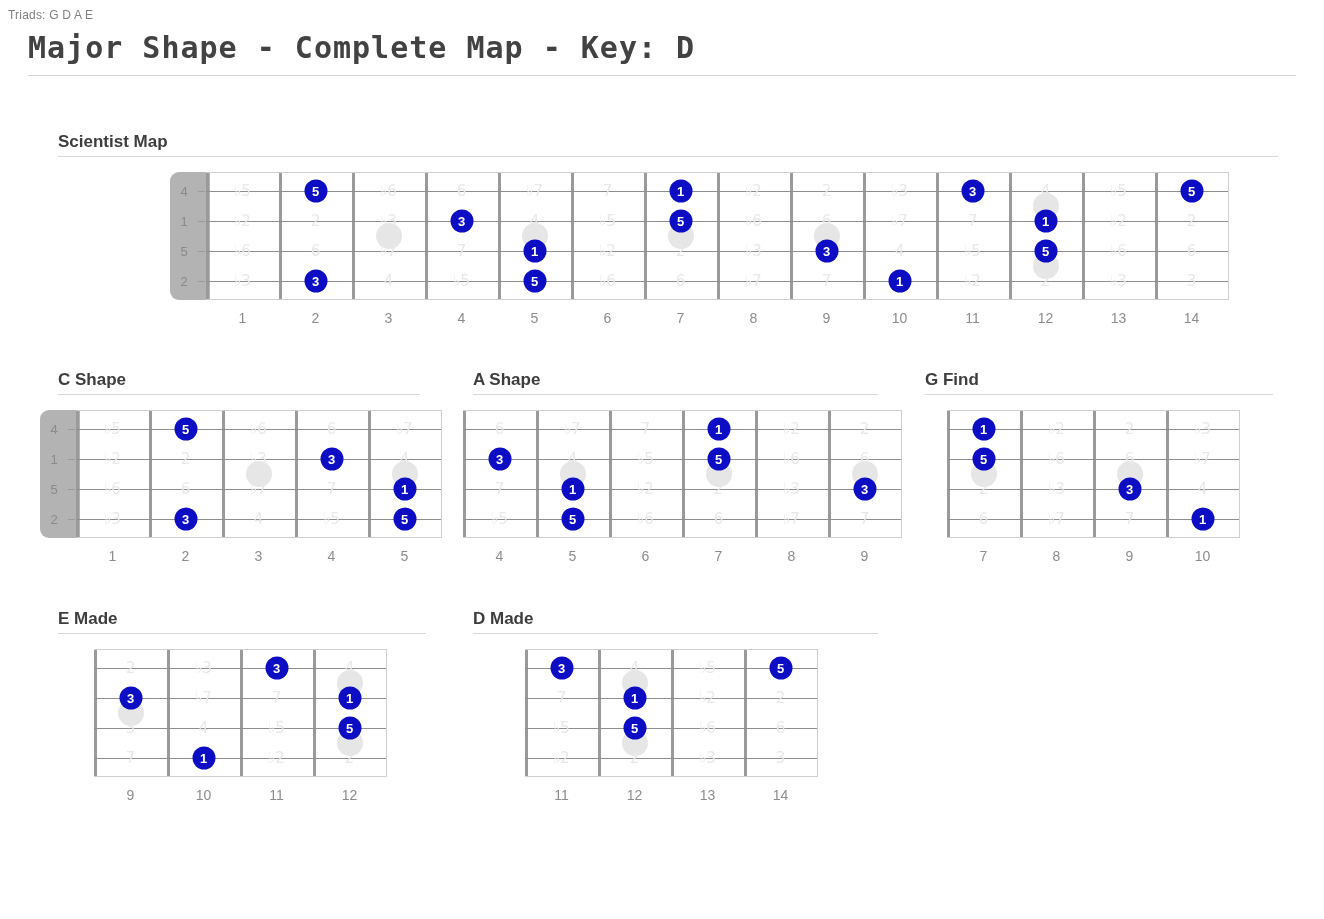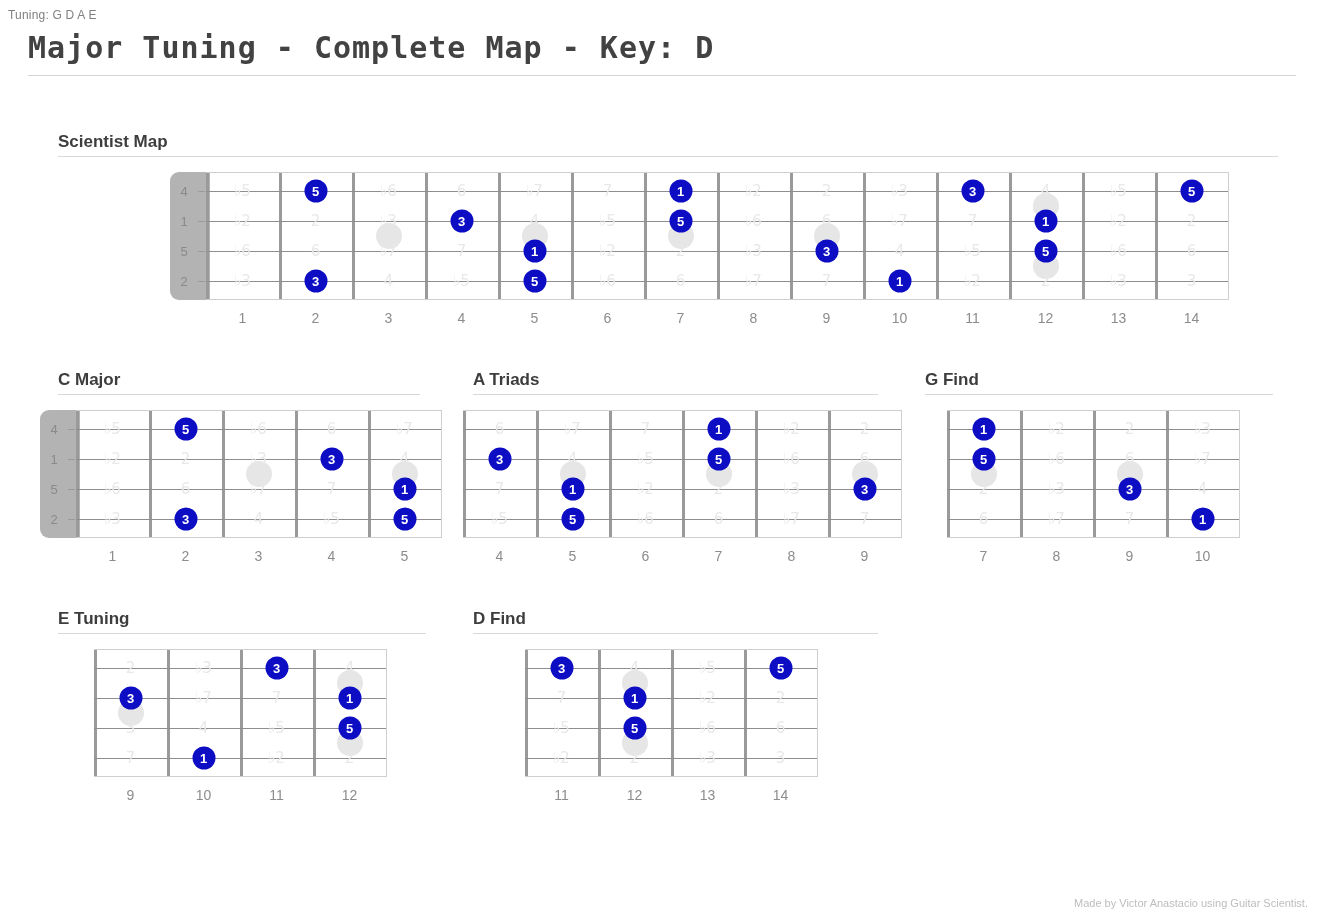--- a/index.html
+++ b/index.html
@@ -71,22 +71,22 @@
   }
   .footer{
     position:absolute;right:16px;bottom:8px;
     text-align:right;font-size:11px;color:#bdbdbd;
     line-height:15px;
   }
 </style>
 </head>
 <body>
 
-<div class="tuning">Tuning: G D A E</div>
-<div class="title">Major Tuning - Complete Map - Key: D</div>
+<div class="tuning">Triads: G D A E</div>
+<div class="title">Major Shape - Complete Map - Key: D</div>
 <div class="title-rule"></div>
 
 <div id="boards">
     <div class="section" style="left: 58px; top: 132px;">
       <div class="section-title">Scientist Map</div>
       <div class="section-rule" style="width: 1220px;"></div>
       <div class="fb" style="position: absolute; left: 112px; top: 40px; width: 1058px; height: 162px;">
         <div class="fb-body" style="left: 36px; top: 0px; width: 1022px; height: 128px;"></div>
         <div class="nut" style="left: 0px; top: 0px; width: 40px; height: 128px;"></div>
         <div class="fretline" style="left: 36px; top: 0px; width: 3px; height: 128px;"></div>
@@ -190,21 +190,21 @@
         <div class="fretnum" style="left: 583.5px; top: 138px;">8</div>
         <div class="fretnum" style="left: 656.5px; top: 138px;">9</div>
         <div class="fretnum" style="left: 729.5px; top: 138px;">10</div>
         <div class="fretnum" style="left: 802.5px; top: 138px;">11</div>
         <div class="fretnum" style="left: 875.5px; top: 138px;">12</div>
         <div class="fretnum" style="left: 948.5px; top: 138px;">13</div>
         <div class="fretnum" style="left: 1021.5px; top: 138px;">14</div>
       </div>
     </div>
     <div class="section" style="left: 58px; top: 370px;">
-      <div class="section-title">C Major</div>
+      <div class="section-title">C Shape</div>
       <div class="section-rule" style="width: 362px;"></div>
       <div class="fb" style="position: absolute; left: -18px; top: 40px; width: 401px; height: 162px;">
         <div class="fb-body" style="left: 36px; top: 0px; width: 365px; height: 128px;"></div>
         <div class="nut" style="left: 0px; top: 0px; width: 40px; height: 128px;"></div>
         <div class="fretline" style="left: 36px; top: 0px; width: 3px; height: 128px;"></div>
         <div class="fretline" style="left: 109px; top: 0px; width: 3px; height: 128px;"></div>
         <div class="fretline" style="left: 182px; top: 0px; width: 3px; height: 128px;"></div>
         <div class="fretline" style="left: 255px; top: 0px; width: 3px; height: 128px;"></div>
         <div class="fretline" style="left: 328px; top: 0px; width: 3px; height: 128px;"></div>
         <div class="fretline edge" style="left: 401px; top: 0px; width: 1px; height: 128px;"></div>
@@ -245,21 +245,21 @@
         <div class="dot" style="left: 145.5px; top: 109px; width: 21px; height: 21px;">3</div>
         <div class="dot" style="left: 364.5px; top: 109px; width: 21px; height: 21px;">5</div>
         <div class="fretnum" style="left: 72.5px; top: 138px;">1</div>
         <div class="fretnum" style="left: 145.5px; top: 138px;">2</div>
         <div class="fretnum" style="left: 218.5px; top: 138px;">3</div>
         <div class="fretnum" style="left: 291.5px; top: 138px;">4</div>
         <div class="fretnum" style="left: 364.5px; top: 138px;">5</div>
       </div>
     </div>
     <div class="section" style="left: 473px; top: 370px;">
-      <div class="section-title">A Triads</div>
+      <div class="section-title">A Shape</div>
       <div class="section-rule" style="width: 405px;"></div>
       <div class="fb" style="position: absolute; left: -10px; top: 40px; width: 438px; height: 162px;">
         <div class="fb-body" style="left: 0px; top: 0px; width: 438px; height: 128px;"></div>
         <div class="fretline" style="left: 0px; top: 0px; width: 3px; height: 128px;"></div>
         <div class="fretline" style="left: 73px; top: 0px; width: 3px; height: 128px;"></div>
         <div class="fretline" style="left: 146px; top: 0px; width: 3px; height: 128px;"></div>
         <div class="fretline" style="left: 219px; top: 0px; width: 3px; height: 128px;"></div>
         <div class="fretline" style="left: 292px; top: 0px; width: 3px; height: 128px;"></div>
         <div class="fretline" style="left: 365px; top: 0px; width: 3px; height: 128px;"></div>
         <div class="fretline edge" style="left: 438px; top: 0px; width: 1px; height: 128px;"></div>
@@ -338,21 +338,21 @@
         <div class="dot" style="left: 36.5px; top: 49px; width: 21px; height: 21px;">5</div>
         <div class="dot" style="left: 182.5px; top: 79px; width: 21px; height: 21px;">3</div>
         <div class="dot" style="left: 255.5px; top: 109px; width: 21px; height: 21px;">1</div>
         <div class="fretnum" style="left: 36.5px; top: 138px;">7</div>
         <div class="fretnum" style="left: 109.5px; top: 138px;">8</div>
         <div class="fretnum" style="left: 182.5px; top: 138px;">9</div>
         <div class="fretnum" style="left: 255.5px; top: 138px;">10</div>
       </div>
     </div>
     <div class="section" style="left: 58px; top: 609px;">
-      <div class="section-title">E Tuning</div>
+      <div class="section-title">E Made</div>
       <div class="section-rule" style="width: 368px;"></div>
       <div class="fb" style="position: absolute; left: 36px; top: 40px; width: 292px; height: 162px;">
         <div class="fb-body" style="left: 0px; top: 0px; width: 292px; height: 128px;"></div>
         <div class="fretline" style="left: 0px; top: 0px; width: 3px; height: 128px;"></div>
         <div class="fretline" style="left: 73px; top: 0px; width: 3px; height: 128px;"></div>
         <div class="fretline" style="left: 146px; top: 0px; width: 3px; height: 128px;"></div>
         <div class="fretline" style="left: 219px; top: 0px; width: 3px; height: 128px;"></div>
         <div class="fretline edge" style="left: 292px; top: 0px; width: 1px; height: 128px;"></div>
         <div class="fretline edge" style="left: 0px; top: 0px; width: 292px; height: 1px;"></div>
         <div class="fretline edge" style="left: 0px; top: 127px; width: 292px; height: 1px;"></div>
@@ -379,21 +379,21 @@
         <div class="dot" style="left: 255.5px; top: 49px; width: 21px; height: 21px;">1</div>
         <div class="dot" style="left: 255.5px; top: 79px; width: 21px; height: 21px;">5</div>
         <div class="dot" style="left: 109.5px; top: 109px; width: 21px; height: 21px;">1</div>
         <div class="fretnum" style="left: 36.5px; top: 138px;">9</div>
         <div class="fretnum" style="left: 109.5px; top: 138px;">10</div>
         <div class="fretnum" style="left: 182.5px; top: 138px;">11</div>
         <div class="fretnum" style="left: 255.5px; top: 138px;">12</div>
       </div>
     </div>
     <div class="section" style="left: 473px; top: 609px;">
-      <div class="section-title">D Find</div>
+      <div class="section-title">D Made</div>
       <div class="section-rule" style="width: 405px;"></div>
       <div class="fb" style="position: absolute; left: 52px; top: 40px; width: 292px; height: 162px;">
         <div class="fb-body" style="left: 0px; top: 0px; width: 292px; height: 128px;"></div>
         <div class="fretline" style="left: 0px; top: 0px; width: 3px; height: 128px;"></div>
         <div class="fretline" style="left: 73px; top: 0px; width: 3px; height: 128px;"></div>
         <div class="fretline" style="left: 146px; top: 0px; width: 3px; height: 128px;"></div>
         <div class="fretline" style="left: 219px; top: 0px; width: 3px; height: 128px;"></div>
         <div class="fretline edge" style="left: 292px; top: 0px; width: 1px; height: 128px;"></div>
         <div class="fretline edge" style="left: 0px; top: 0px; width: 292px; height: 1px;"></div>
         <div class="fretline edge" style="left: 0px; top: 127px; width: 292px; height: 1px;"></div>
@@ -421,14 +421,13 @@
         <div class="dot" style="left: 109.5px; top: 79px; width: 21px; height: 21px;">5</div>
         <div class="fretnum" style="left: 36.5px; top: 138px;">11</div>
         <div class="fretnum" style="left: 109.5px; top: 138px;">12</div>
         <div class="fretnum" style="left: 182.5px; top: 138px;">13</div>
         <div class="fretnum" style="left: 255.5px; top: 138px;">14</div>
       </div>
     </div>
   </div>
 
 <div class="footer">
-  <div>Made by Victor Anastacio using Guitar Scientist.</div>
 </div>
 
 </body></html>

